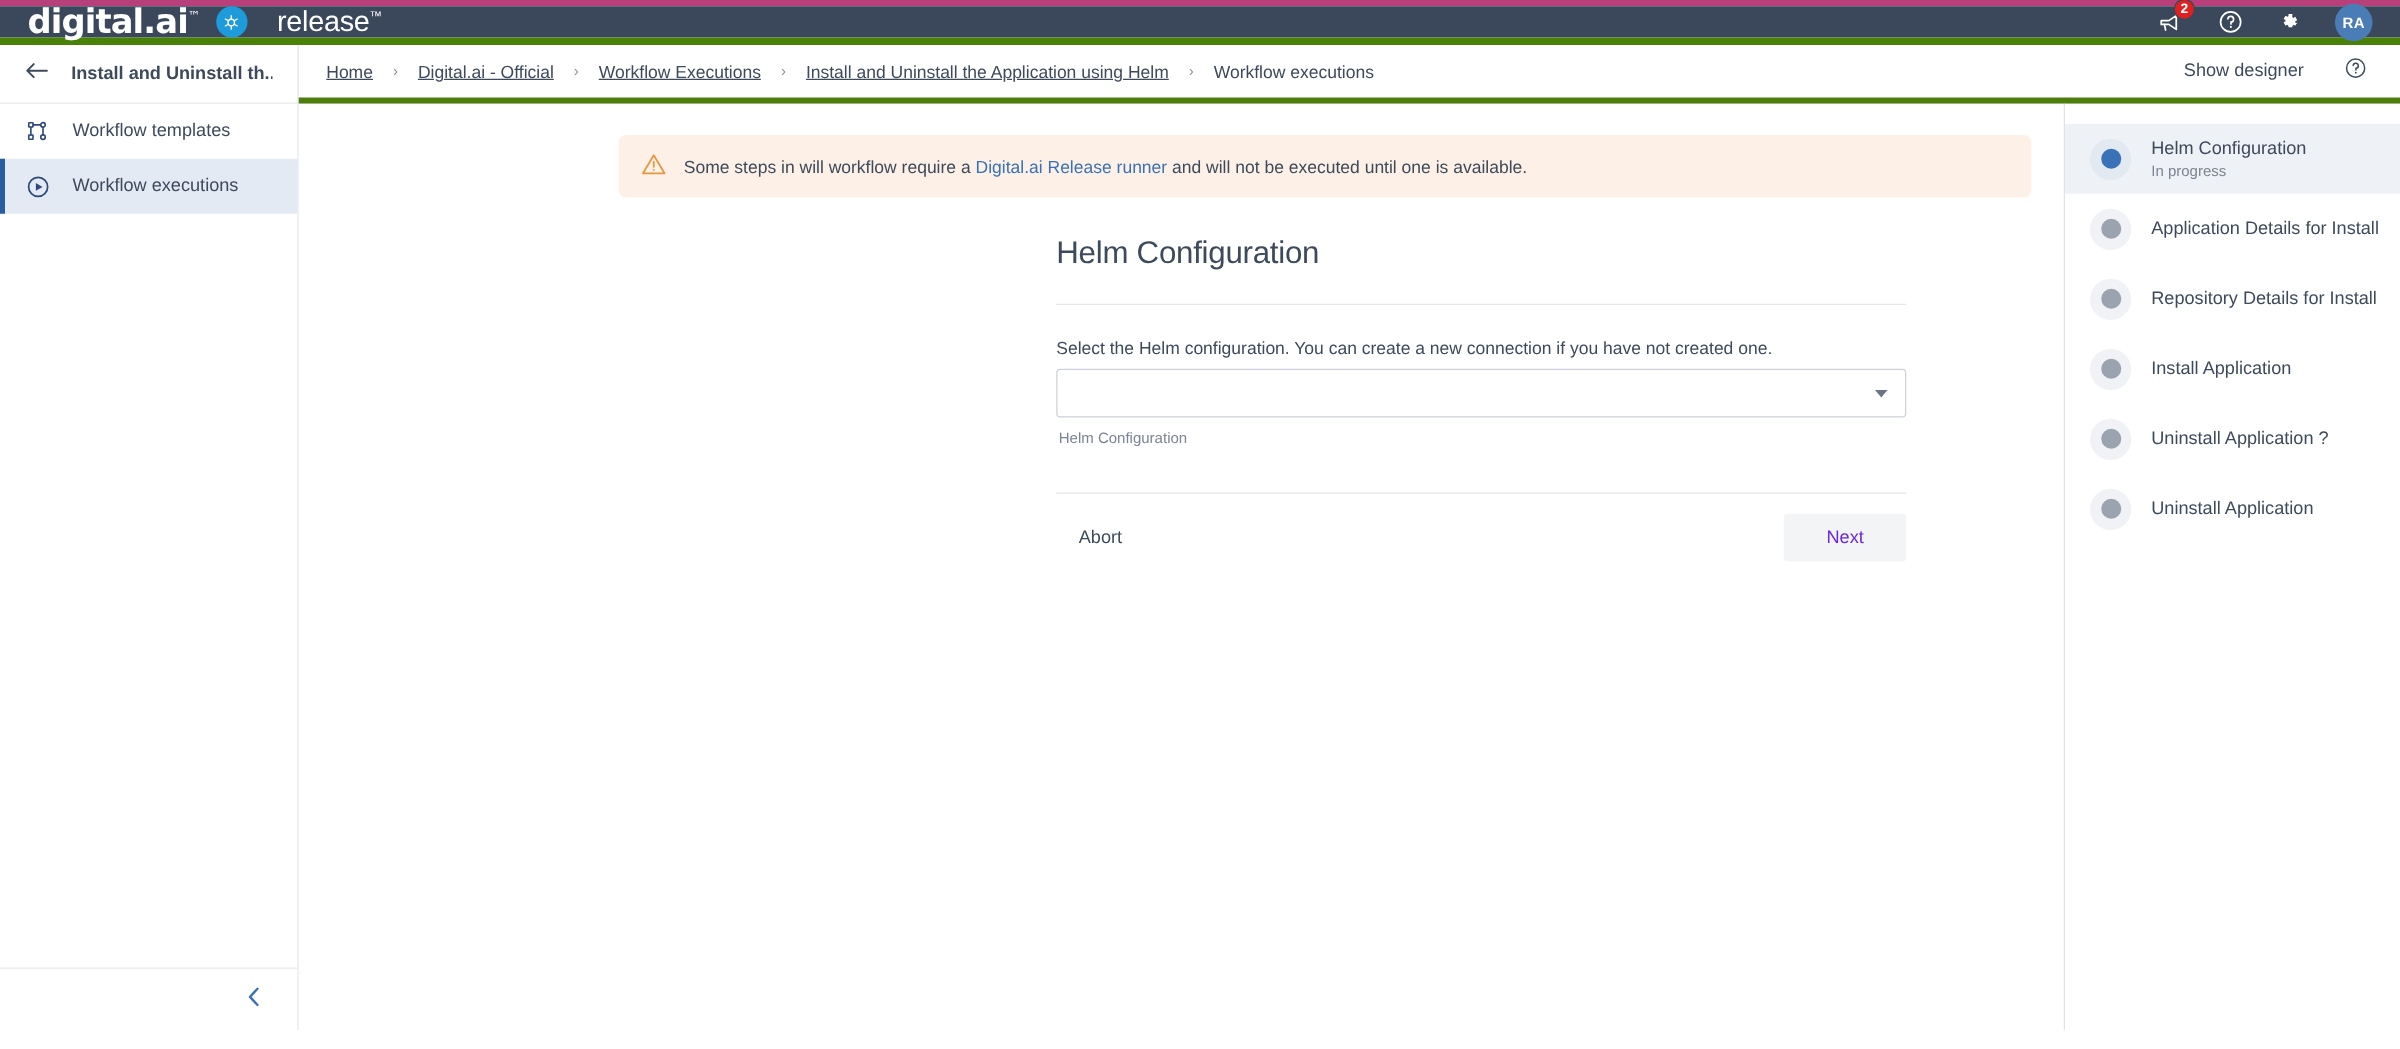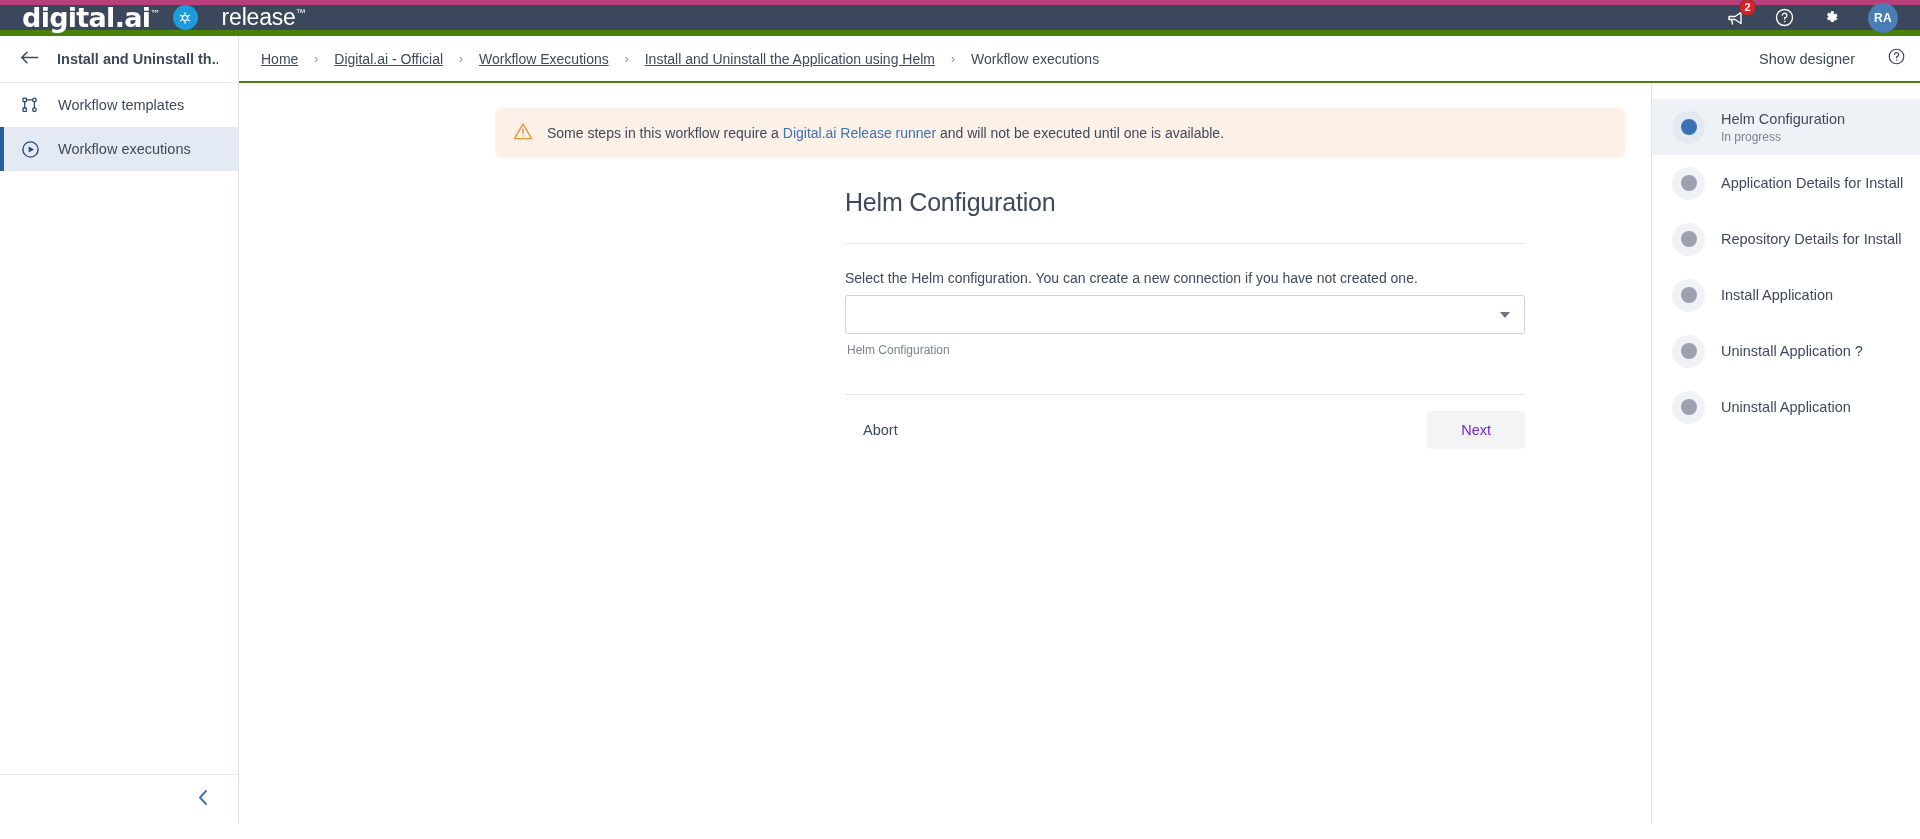--- a/index.html
+++ b/index.html
@@ -94,23 +94,23 @@
   .sb-bottom {
     margin-top: auto; height: 50px;
     border-top: 1px solid #e6e9ee;
     display: flex; align-items: center; justify-content: flex-end;
     padding-right: 28px; cursor: pointer;
   }
 
   
   .main { flex: 1; display: flex; flex-direction: column; min-width: 0; }
   .crumbbar {
-    height: 47px; border-bottom: 2px solid #4d7c0f;
+    height: 47px; border-bottom: 5px solid #4d7c0f;
     display: flex; align-items: center;
-    padding: 0 14px 0 22px;
+    padding: 0 26px 0 22px;
   }
   .crumbs { display: flex; align-items: center; gap: 0; flex-wrap: nowrap; }
   .crumb {
     font-size: 14px; color: #3d4a5c; white-space: nowrap;
   }
   .crumb.link { text-decoration: underline; cursor: pointer; }
   .crumb-sep {
     color: #8b94a3; font-size: 12px; margin: 0 16px;
     display: flex; align-items: center;
   }
@@ -320,21 +320,21 @@
       <div class="content">
 
         <div class="banner">
           <span>
             <svg width="20" height="19" viewBox="0 0 20 19" fill="none" stroke="#e8963c" stroke-width="1.4" stroke-linejoin="round">
               <path d="M10 2.2 18.6 16.6H1.4z"></path>
               <path d="M10 7.3v4.1" stroke-linecap="round"></path>
               <circle cx="10" cy="13.9" r="0.75" fill="#e8963c" stroke="none"></circle>
             </svg>
           </span>
-          <span><span>Some steps in this workflow require a </span><a>Digital.ai Release runner</a><span> and will not be executed until one is available.</span></span>
+          <span><span>Some steps in will workflow require a </span><a>Digital.ai Release runner</a><span> and will not be executed until one is available.</span></span>
         </div>
 
         <div class="panel">
           <div class="panel-title">Helm Configuration</div>
           <div class="hr"></div>
           <div class="desc">Select the Helm configuration. You can create a new connection if you have not created one.</div>
           <div class="select">
             <span class="caret"></span>
           </div>
           <div class="helper">Helm Configuration</div>

